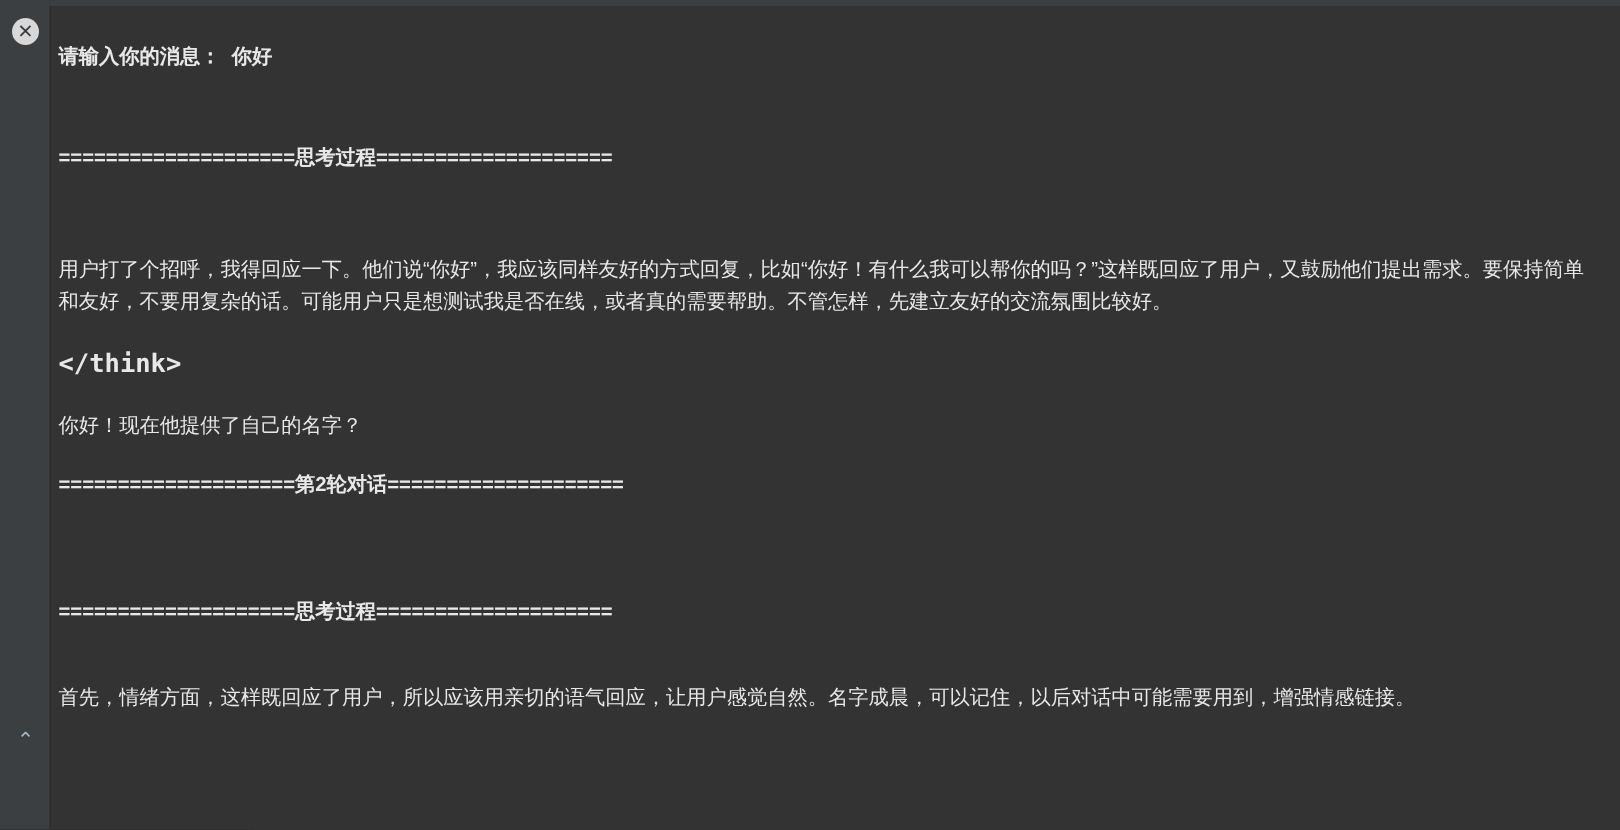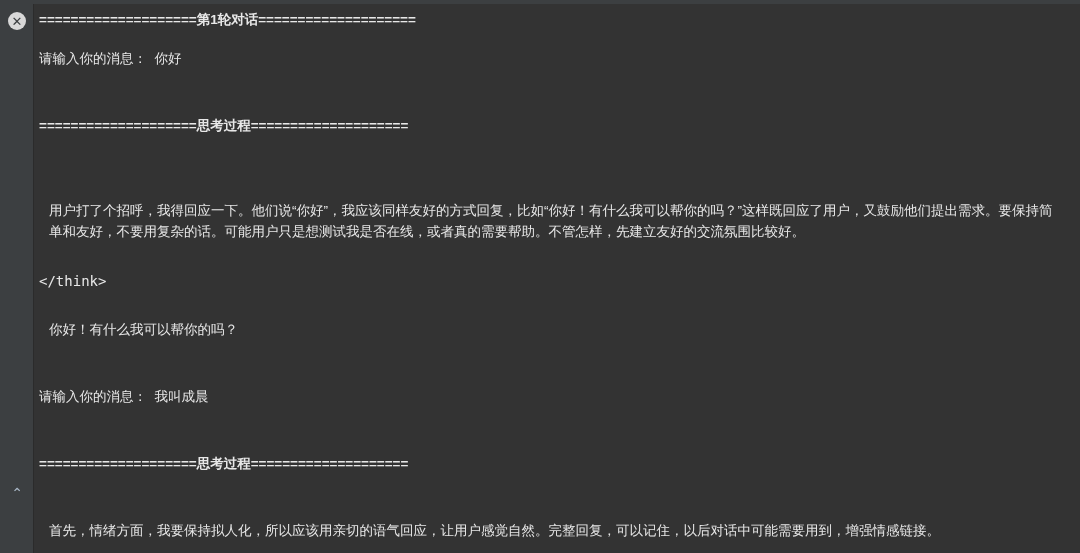--- a/index.html
+++ b/index.html
@@ -80,76 +80,76 @@
     overflow: hidden;
     color: #e8e8e8;
     font-size: 13.5px;
     line-height: 1.55;
   }
   .line {
     white-space: pre-wrap;
     word-break: break-word;
     margin: 0;
     padding: 0 0 0 2px;
+    font-weight: bold;
   }
   .sep {
     font-weight: 700;
     letter-spacing: 0px;
     font-family: "Liberation Sans", sans-serif;
   }
   .blank {
     height: 18px;
   }
   .blank-lg {
     height: 28px;
   }
   .mono {
     font-family: "DejaVu Sans Mono", monospace;
-    font-size: 14px;
+    font-size: 17px;
   }
   .prompt-line {
     white-space: pre-wrap;
   }
   .para {
-    margin: 10px;
+    margin: 0;
     padding: 0 0 0 2px;
     max-width: 1035px;
   }
 </style>
 </head>
 <body>
 
 <div id="app">
 
   <div class="gutter">
     <div class="close-btn">✕</div>
     <div class="collapse-btn">⌃</div>
   </div>
 
   <div class="topbar"></div>
 
   <div class="console" id="console-output">
-      <div class="line sep">====================第1轮对话====================</div>
       <div class="blank"></div>
       <div class="line prompt-line">请输入你的消息：  你好</div>
       <div class="blank-lg"></div>
       <div class="blank"></div>
       <div class="line sep">====================思考过程====================</div>
       <div class="blank"></div>
       <div class="blank"></div>
       <div class="blank"></div>
       <div class="para">用户打了个招呼，我得回应一下。他们说“你好”，我应该同样友好的方式回复，比如“你好！有什么我可以帮你的吗？”这样既回应了用户，又鼓励他们提出需求。要保持简单和友好，不要用复杂的话。可能用户只是想测试我是否在线，或者真的需要帮助。不管怎样，先建立友好的交流氛围比较好。</div>
       <div class="blank"></div>
       <div class="line mono">&lt;/think&gt;</div>
       <div class="blank"></div>
-      <div class="para">你好！有什么我可以帮你的吗？</div>
+      <div class="para">你好！现在他提供了自己的名字？</div>
       <div class="blank"></div>
+      <div class="line sep">====================第2轮对话====================</div>
       <div class="blank"></div>
-      <div class="line prompt-line">请输入你的消息：  我叫成晨</div>
       <div class="blank-lg"></div>
       <div class="blank"></div>
       <div class="line sep">====================思考过程====================</div>
       <div class="blank"></div>
       <div class="blank"></div>
-      <div class="para">首先，情绪方面，我要保持拟人化，所以应该用亲切的语气回应，让用户感觉自然。完整回复，可以记住，以后对话中可能需要用到，增强情感链接。</div>
+      <div class="para">首先，情绪方面，这样既回应了用户，所以应该用亲切的语气回应，让用户感觉自然。名字成晨，可以记住，以后对话中可能需要用到，增强情感链接。</div>
     </div>
 
 </div>
 
 </body></html>

